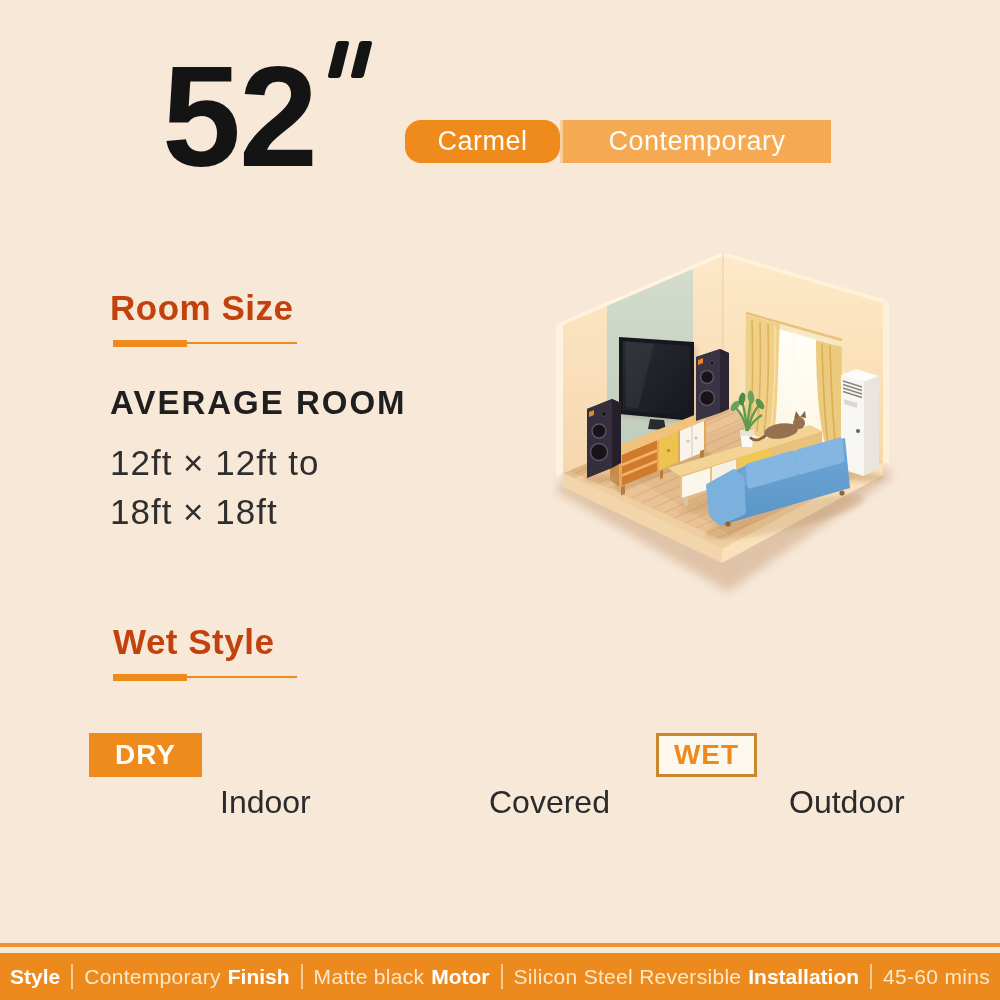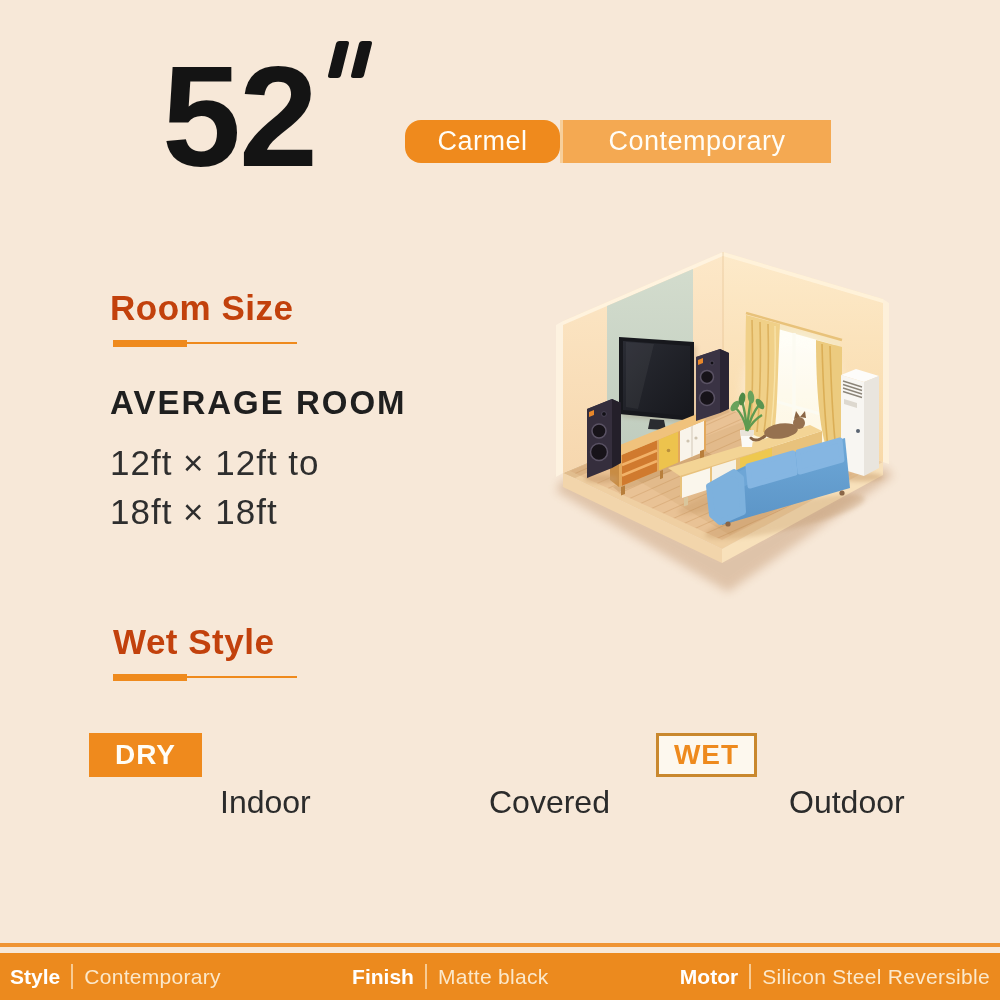--- a/index.html
+++ b/index.html
@@ -320,16 +320,21 @@
       <div class="spec">
         <span class="label">Finish</span>
         <span class="vbar"></span>
         <span class="value">Matte black</span>
       </div>
       <div class="spec">
         <span class="label">Motor</span>
         <span class="vbar"></span>
         <span class="value">Silicon Steel Reversible</span>
       </div>
+      <div class="spec">
+        <span class="label">Installation</span>
+        <span class="vbar"></span>
+        <span class="value">45-60 mins</span>
+      </div>
     </div>
   </div>
 
 </div>
 
 </body></html>

